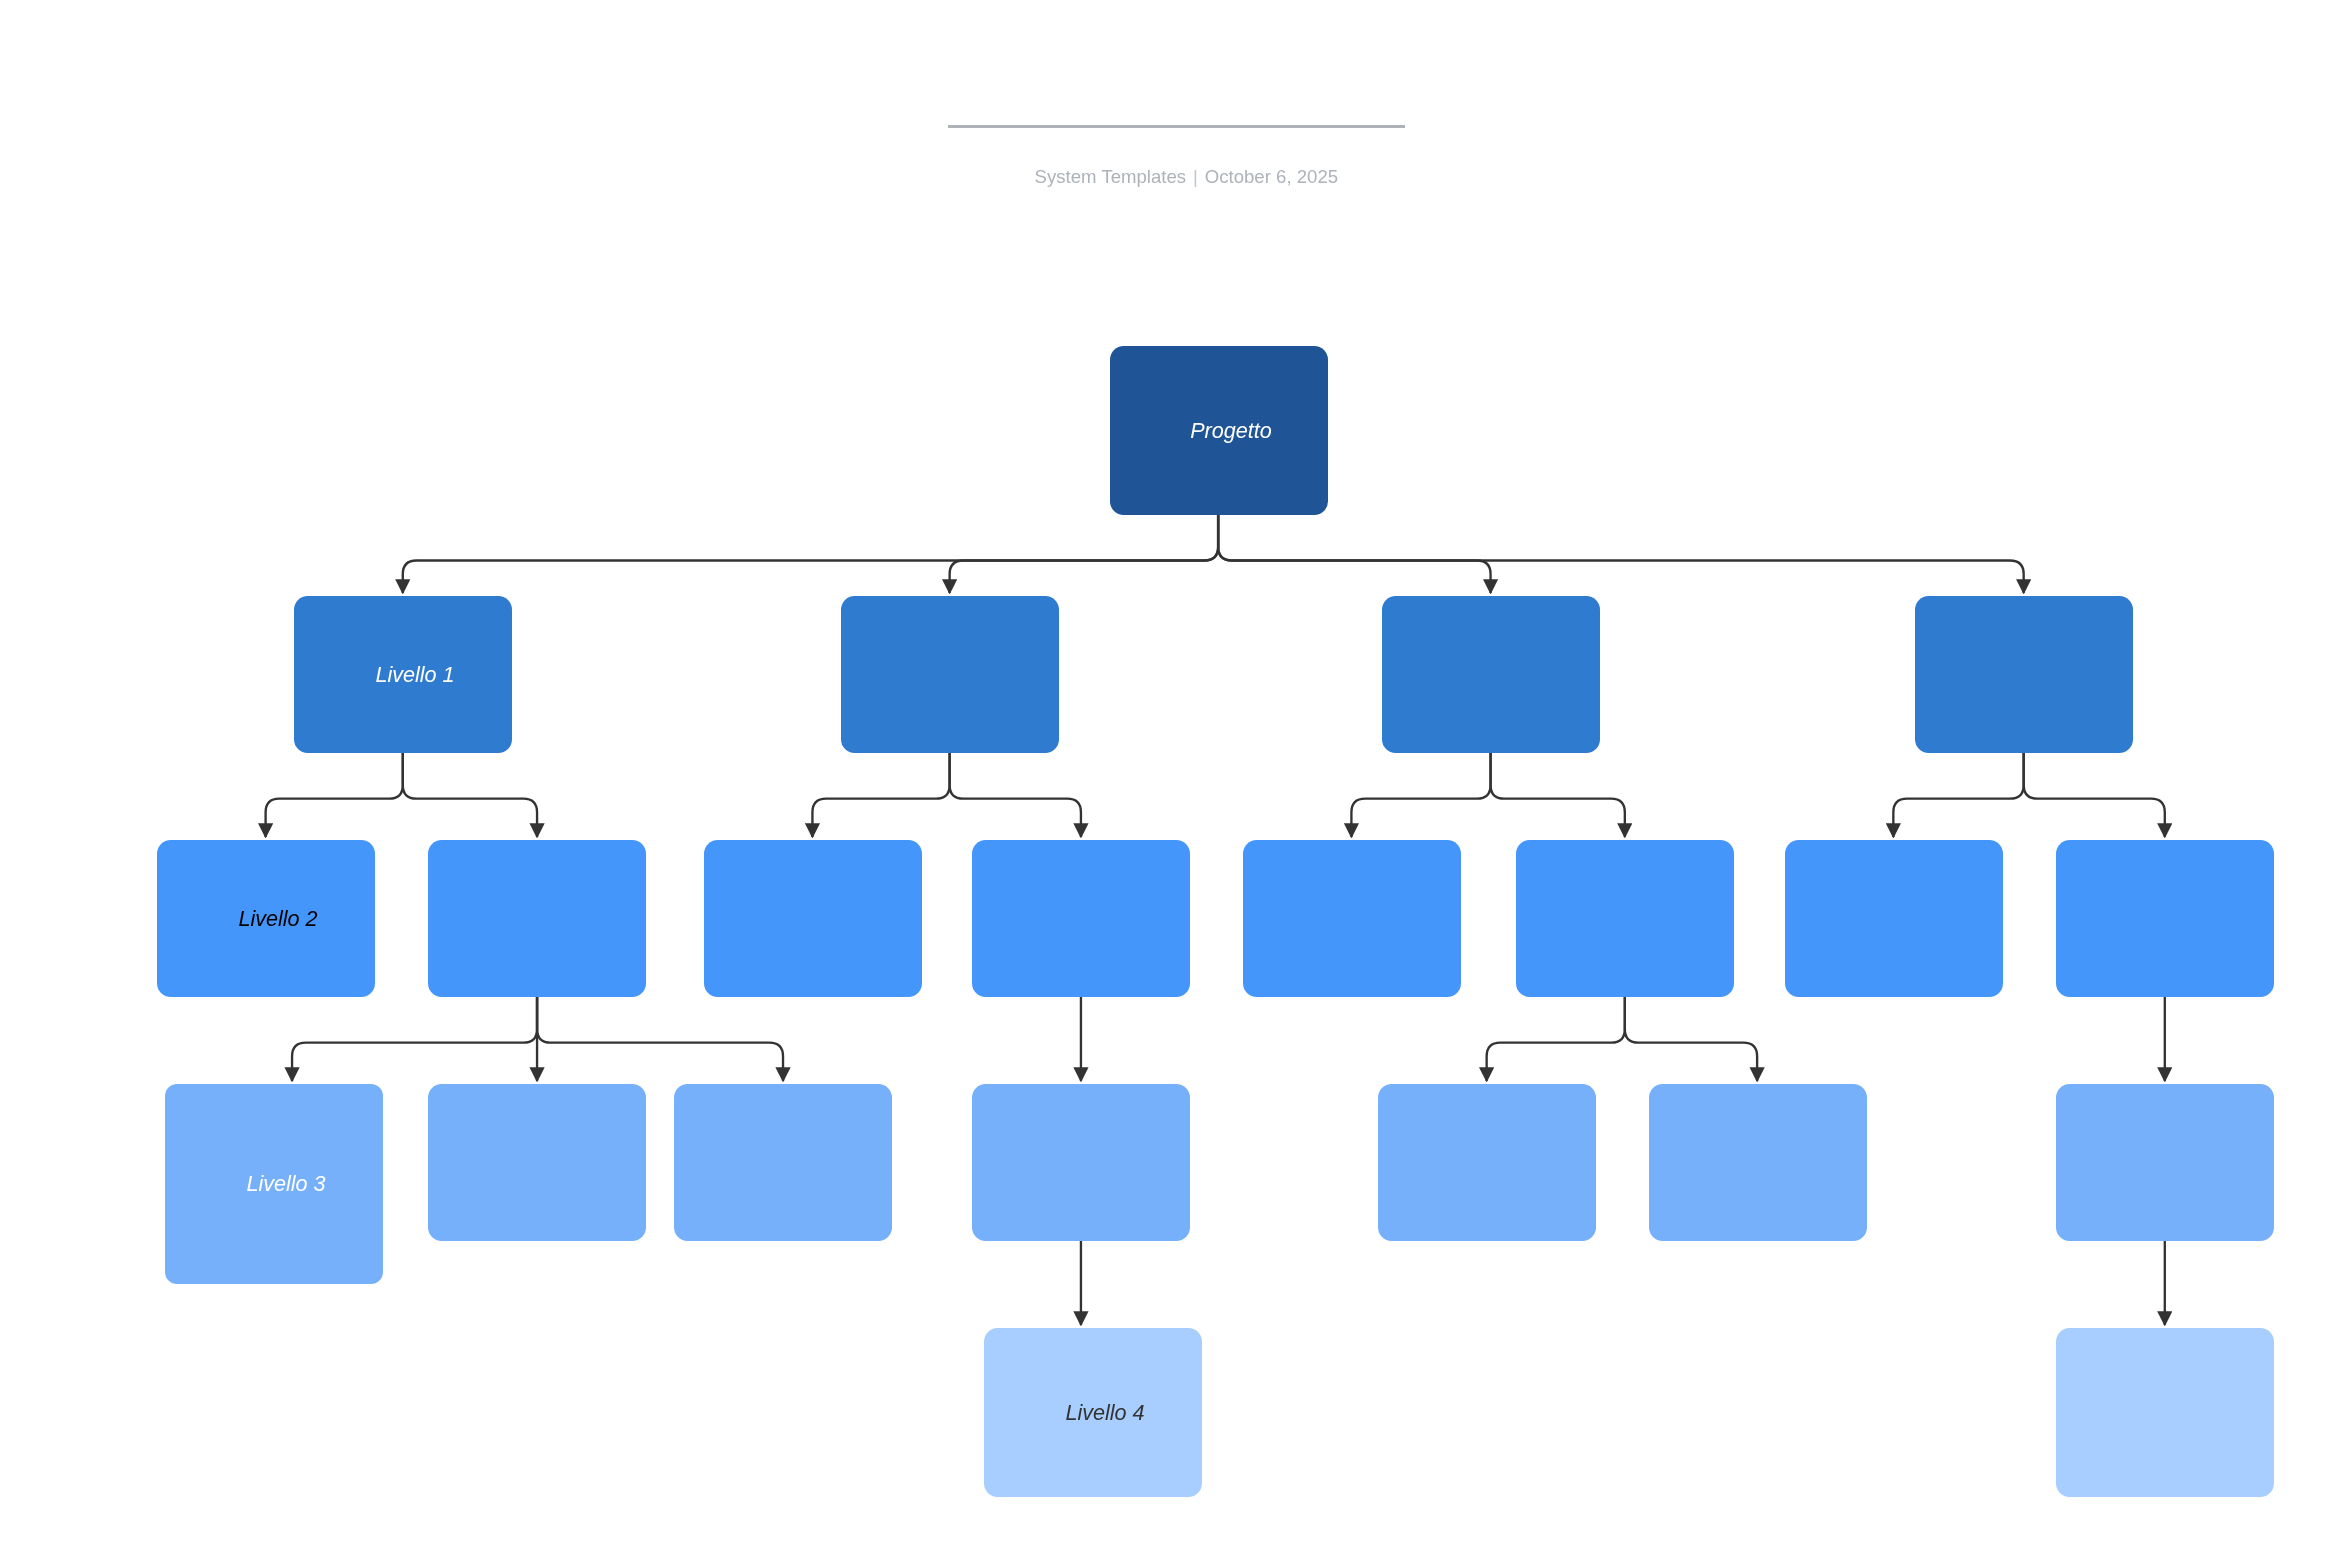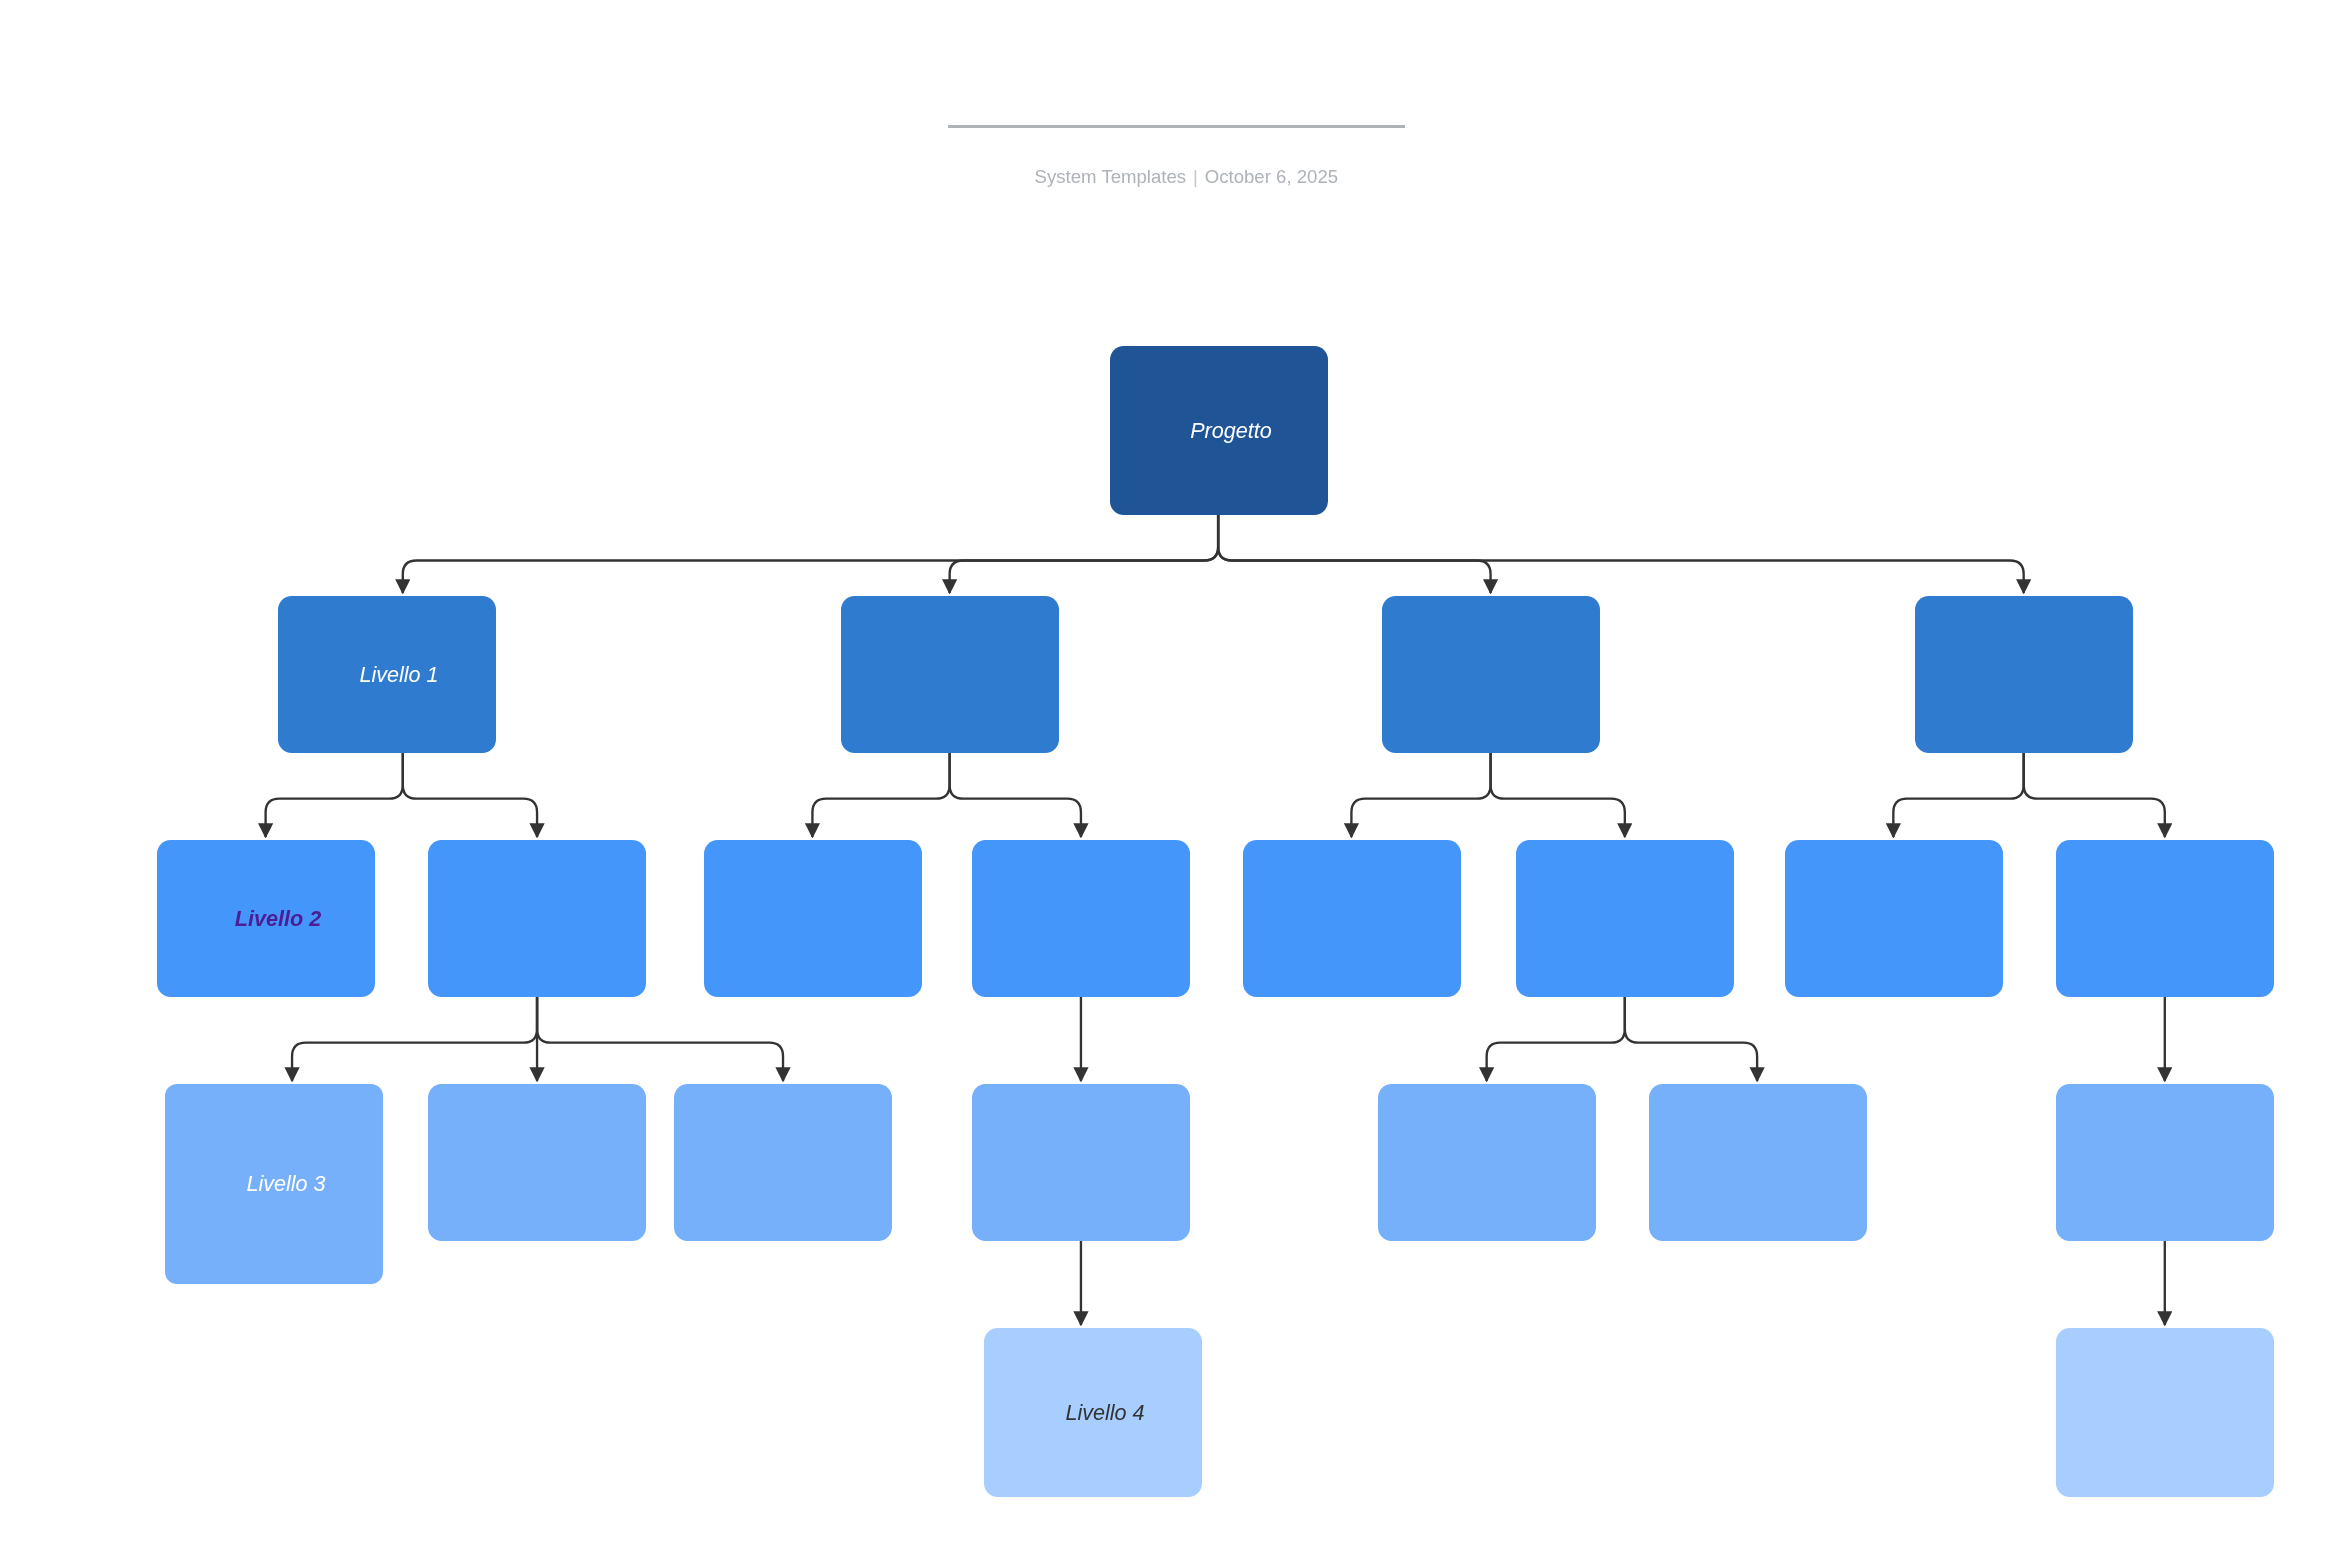--- a/index.html
+++ b/index.html
@@ -74,21 +74,21 @@
     justify-content: center;
     font-style: italic;
     font-size: 21.6px;
     line-height: 25.5px;
     text-align: center;
     overflow: hidden;
     padding-left: 24px;
   }
   .node.lvl0 { background: #1f5597; color: #ffffff; }
   .node.lvl1 { background: #2f7bd0; color: #ffffff; }
-  .node.lvl2 { background: #4596fb; color: #4c1d95; font-weight: bold; }
+  .node.lvl2 { background: #4596fb; color: #000000; }
   .node.lvl3 { background: #77b0fa; color: #ffffff; }
   .node.lvl4 { background: #a7ceff; color: #333333; }
 </style>
 </head>
 <body>
 
 <div id="header">
   <div id="title-rule"></div>
   <div id="subtitle">
     <span>System Templates</span><span class="sep">|</span><span>October 6, 2025</span>
@@ -124,21 +124,21 @@
         <path d="M 2209 1017 L 2209 1103" marker-end="url(#arrow)"></path>
         <path d="M 1103 1266 L 1103 1352" marker-end="url(#arrow)"></path>
         <path d="M 2209 1266 L 2209 1352" marker-end="url(#arrow)"></path>
       </g>
   </svg>
 
   <div id="nodes-layer">
       <div class="node lvl0" style="left: 1110px; top: 346px; width: 218px; height: 169px;">
         <span>Progetto</span>
       </div>
-      <div class="node lvl1" style="left: 278px; top: 596px; width: 218px; height: 157px;">
+      <div class="node lvl1" style="left: 294px; top: 596px; width: 218px; height: 157px;">
         <span>Livello 1</span>
       </div>
       <div class="node lvl1" style="left: 841px; top: 596px; width: 218px; height: 157px;">
         <span></span>
       </div>
       <div class="node lvl1" style="left: 1382px; top: 596px; width: 218px; height: 157px;">
         <span></span>
       </div>
       <div class="node lvl1" style="left: 1915px; top: 596px; width: 218px; height: 157px;">
         <span></span>

